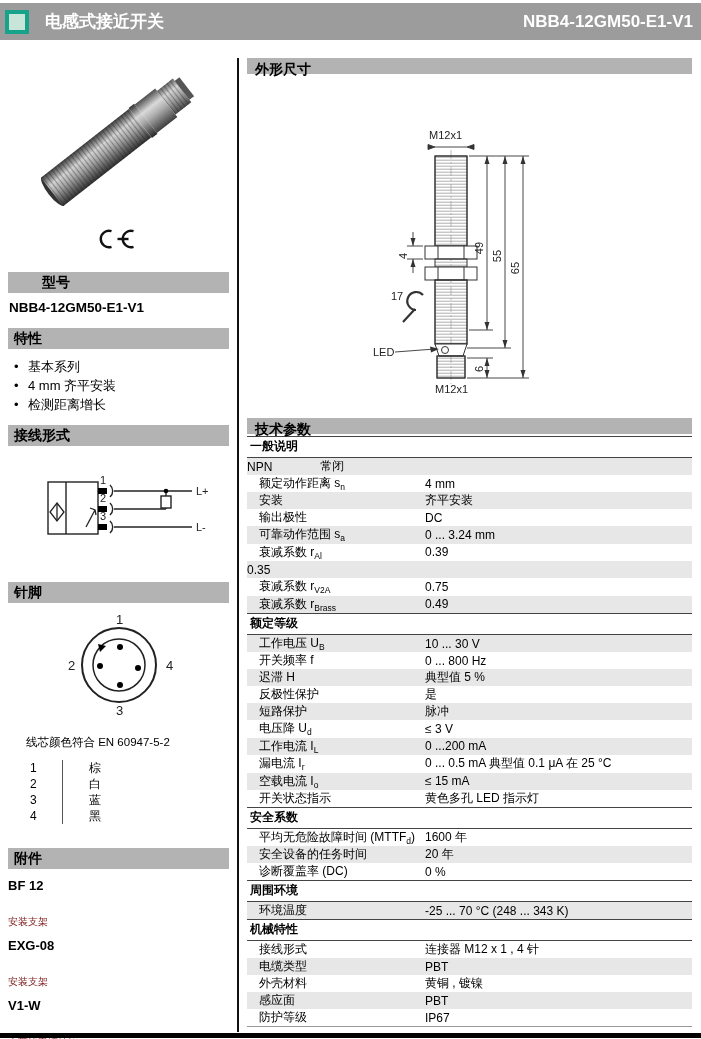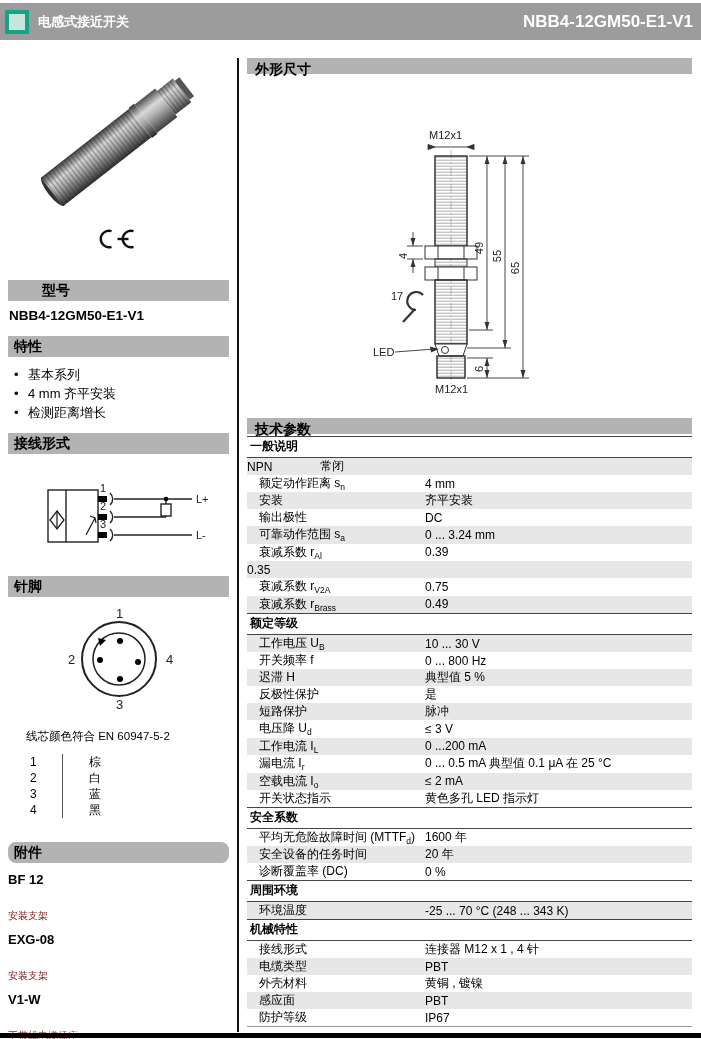--- a/index.html
+++ b/index.html
@@ -3,51 +3,51 @@
 <meta charset="utf-8">
 <style>
   html,body{margin:0;padding:0;background:#fff;}
   body{font-family:"Liberation Sans","DejaVu Sans",sans-serif;color:#000;}
   .page{position:relative;width:701px;height:1039px;background:#fff;overflow:hidden;}
   
   .topbar{position:absolute;left:0;top:3px;width:701px;height:37px;background:var(--top-bar);
           display:flex;align-items:center;}
   .logo-box{width:24px;height:24px;margin-left:5px;background:var(--icon-fill);
             border:4px solid var(--accent-teal);box-sizing:border-box;}
-  .topbar-title{color:#fff;font-weight:bold;font-size:13px;margin-left:9px;flex:1;}
+  .topbar-title{color:#fff;font-weight:bold;font-size:17px;margin-left:16px;flex:1;}
   .topbar-model{color:#fff;font-weight:bold;font-size:17px;margin-right:8px;}
   
   .columns{position:absolute;left:0;top:58px;width:701px;display:flex;}
   .leftcol{width:229px;padding-left:8px;box-sizing:border-box;}
   .rightcol{flex:1;margin-left:18px;margin-right:9px;}
   .vdivider{position:absolute;left:237px;top:58px;height:974px;width:2px;background:#111;}
   .bottomline{position:absolute;left:0;bottom:1px;width:701px;height:5px;background:#000;}
   
   .bar{background:var(--section-bar);font-weight:bold;font-size:14px;height:21px;line-height:21px;
        padding-left:6px;box-sizing:border-box;}
   .bar.big{height:16px;line-height:23px;padding-left:8px;}
   
   .photo-wrap{margin:4px 0 0 8px;}
   .ce-wrap{margin:2px 0 0 88px;}
   .model-value{font-weight:bold;font-size:13.5px;margin:7px 0 0 1px;}
-  .bar-model{margin-top:26px;padding-left:34px;}
+  .bar-model{margin-top:18px;padding-left:34px;}
   .bar-features{margin-top:13px;}
   ul.features{list-style:none;margin:8px 0 0 4px;padding:0;}
   ul.features li{font-size:13px;line-height:19px;padding-left:16px;position:relative;}
   ul.features li::before{content:"•";position:absolute;left:2px;}
   .bar-conn{margin-top:11px;}
   .wiring-wrap{margin:20px 0 0 38px;}
-  .bar-pins{margin-top:14px;}
+  .bar-pins{margin-top:28px;}
   .pinsvg-wrap{margin:8px 0 0 46px;}
   .wire-caption{font-size:11.5px;margin:8px 0 0 18px;}
   .wire-table{margin:10px 0 0 22px;}
   .wire-row{display:flex;height:16px;font-size:12px;align-items:center;}
   .wire-pin{width:32px;}
   .wire-sep{width:1px;height:16px;background:#555;margin-right:26px;}
-  .bar-acc{margin-top:24px;border-radius:8px;}
+  .bar-acc{margin-top:24px;}
   .acc-name{font-weight:bold;font-size:13px;margin-top:9px;}
   .acc-desc{font-size:10px;margin-top:22px;color:#7f1d1d;}
   
   .dim-wrap{margin:52px 0 12px 120px;}
   .bar-tech{margin-top:16px;}
   .spec-table{margin-top:2px;border-bottom:1px solid #999;}
   .spec-sec-header{font-weight:bold;font-size:12px;border-top:1px solid #444;border-bottom:1px solid #444;
                    padding:1px 0 2px 3px;}
   .spec-row{display:flex;align-items:center;min-height:17px;font-size:12px;}
   .spec-row.shaded{background:var(--row-shade);}
@@ -413,21 +413,21 @@
           </div>
           <div class="spec-row">
             <span class="spec-label">漏电流 I<sub>r</sub></span>
             <span class="spec-value">
               <span class="v1">0 ... 0.5 mA 典型值 0.1 μA 在 25 °C</span>
             </span>
           </div>
           <div class="spec-row shaded">
             <span class="spec-label">空载电流  I<sub>o</sub></span>
             <span class="spec-value">
-              <span class="v1">≤ 2 mA</span>
+              <span class="v1">≤ 15 mA</span>
             </span>
           </div>
           <div class="spec-row">
             <span class="spec-label">开关状态指示</span>
             <span class="spec-value">
               <span class="v1">黄色多孔 LED 指示灯</span>
             </span>
           </div>
           <div class="spec-sec-header">安全系数</div>
           <div class="spec-row">

